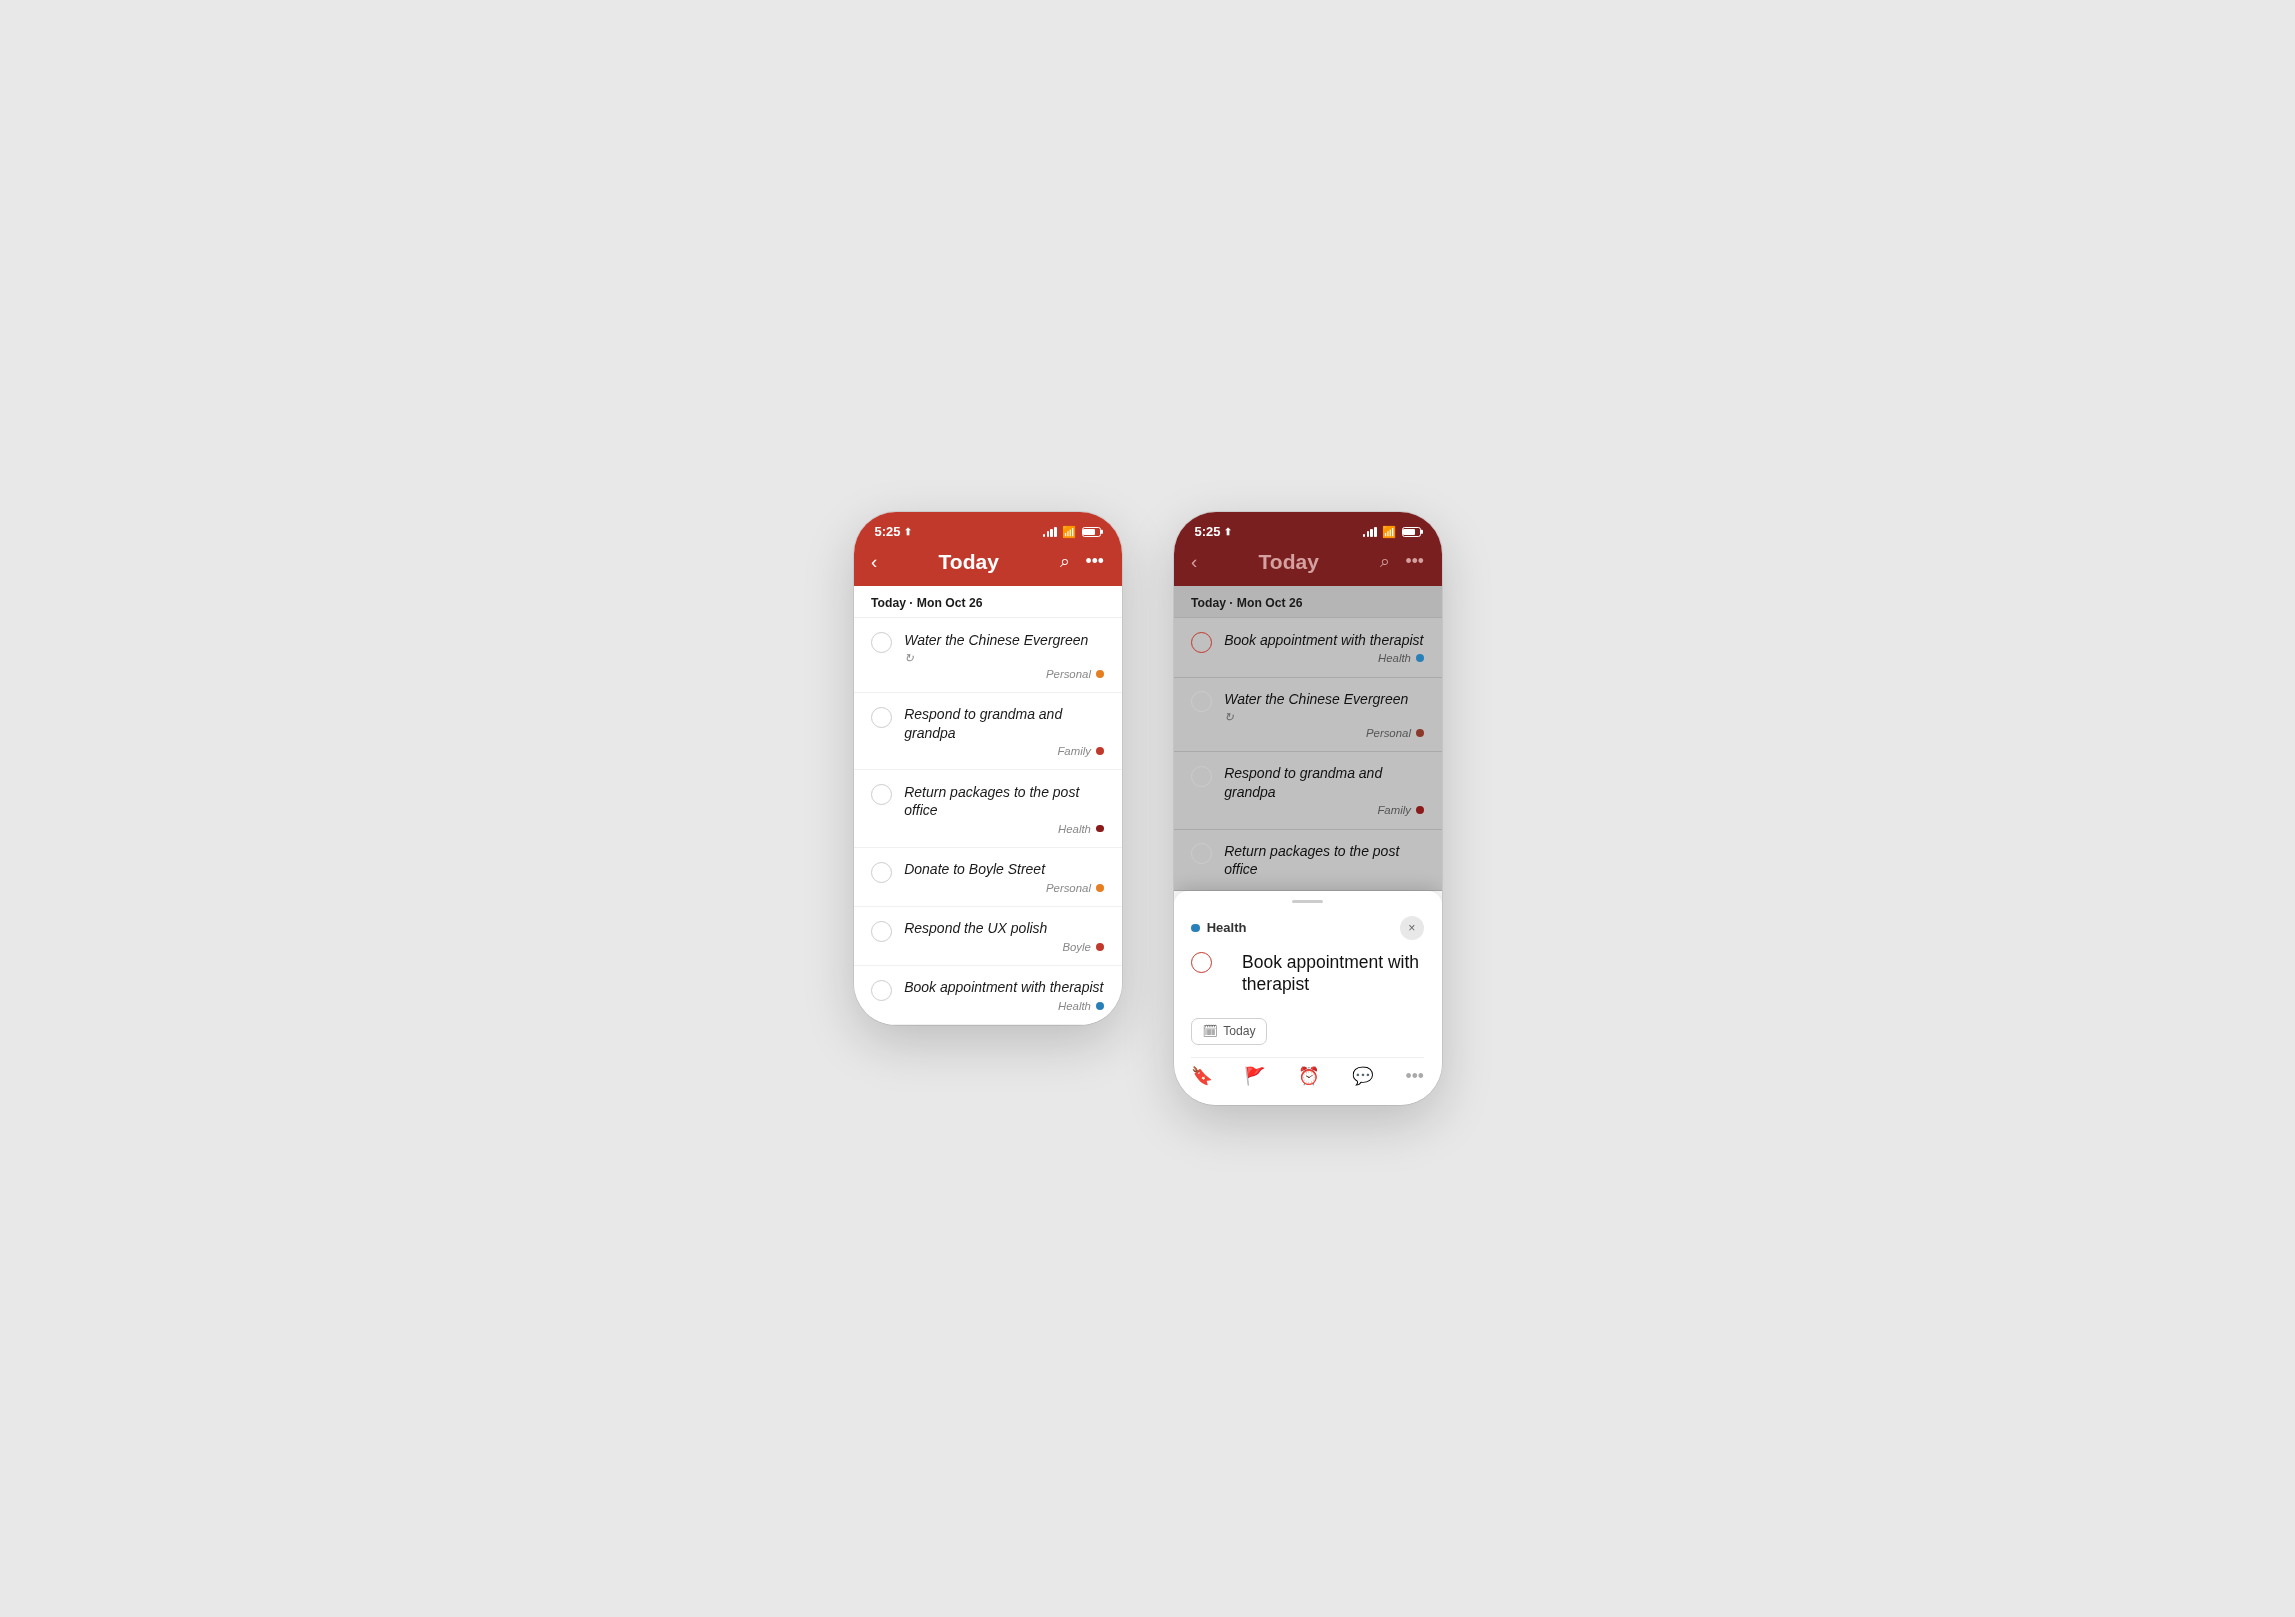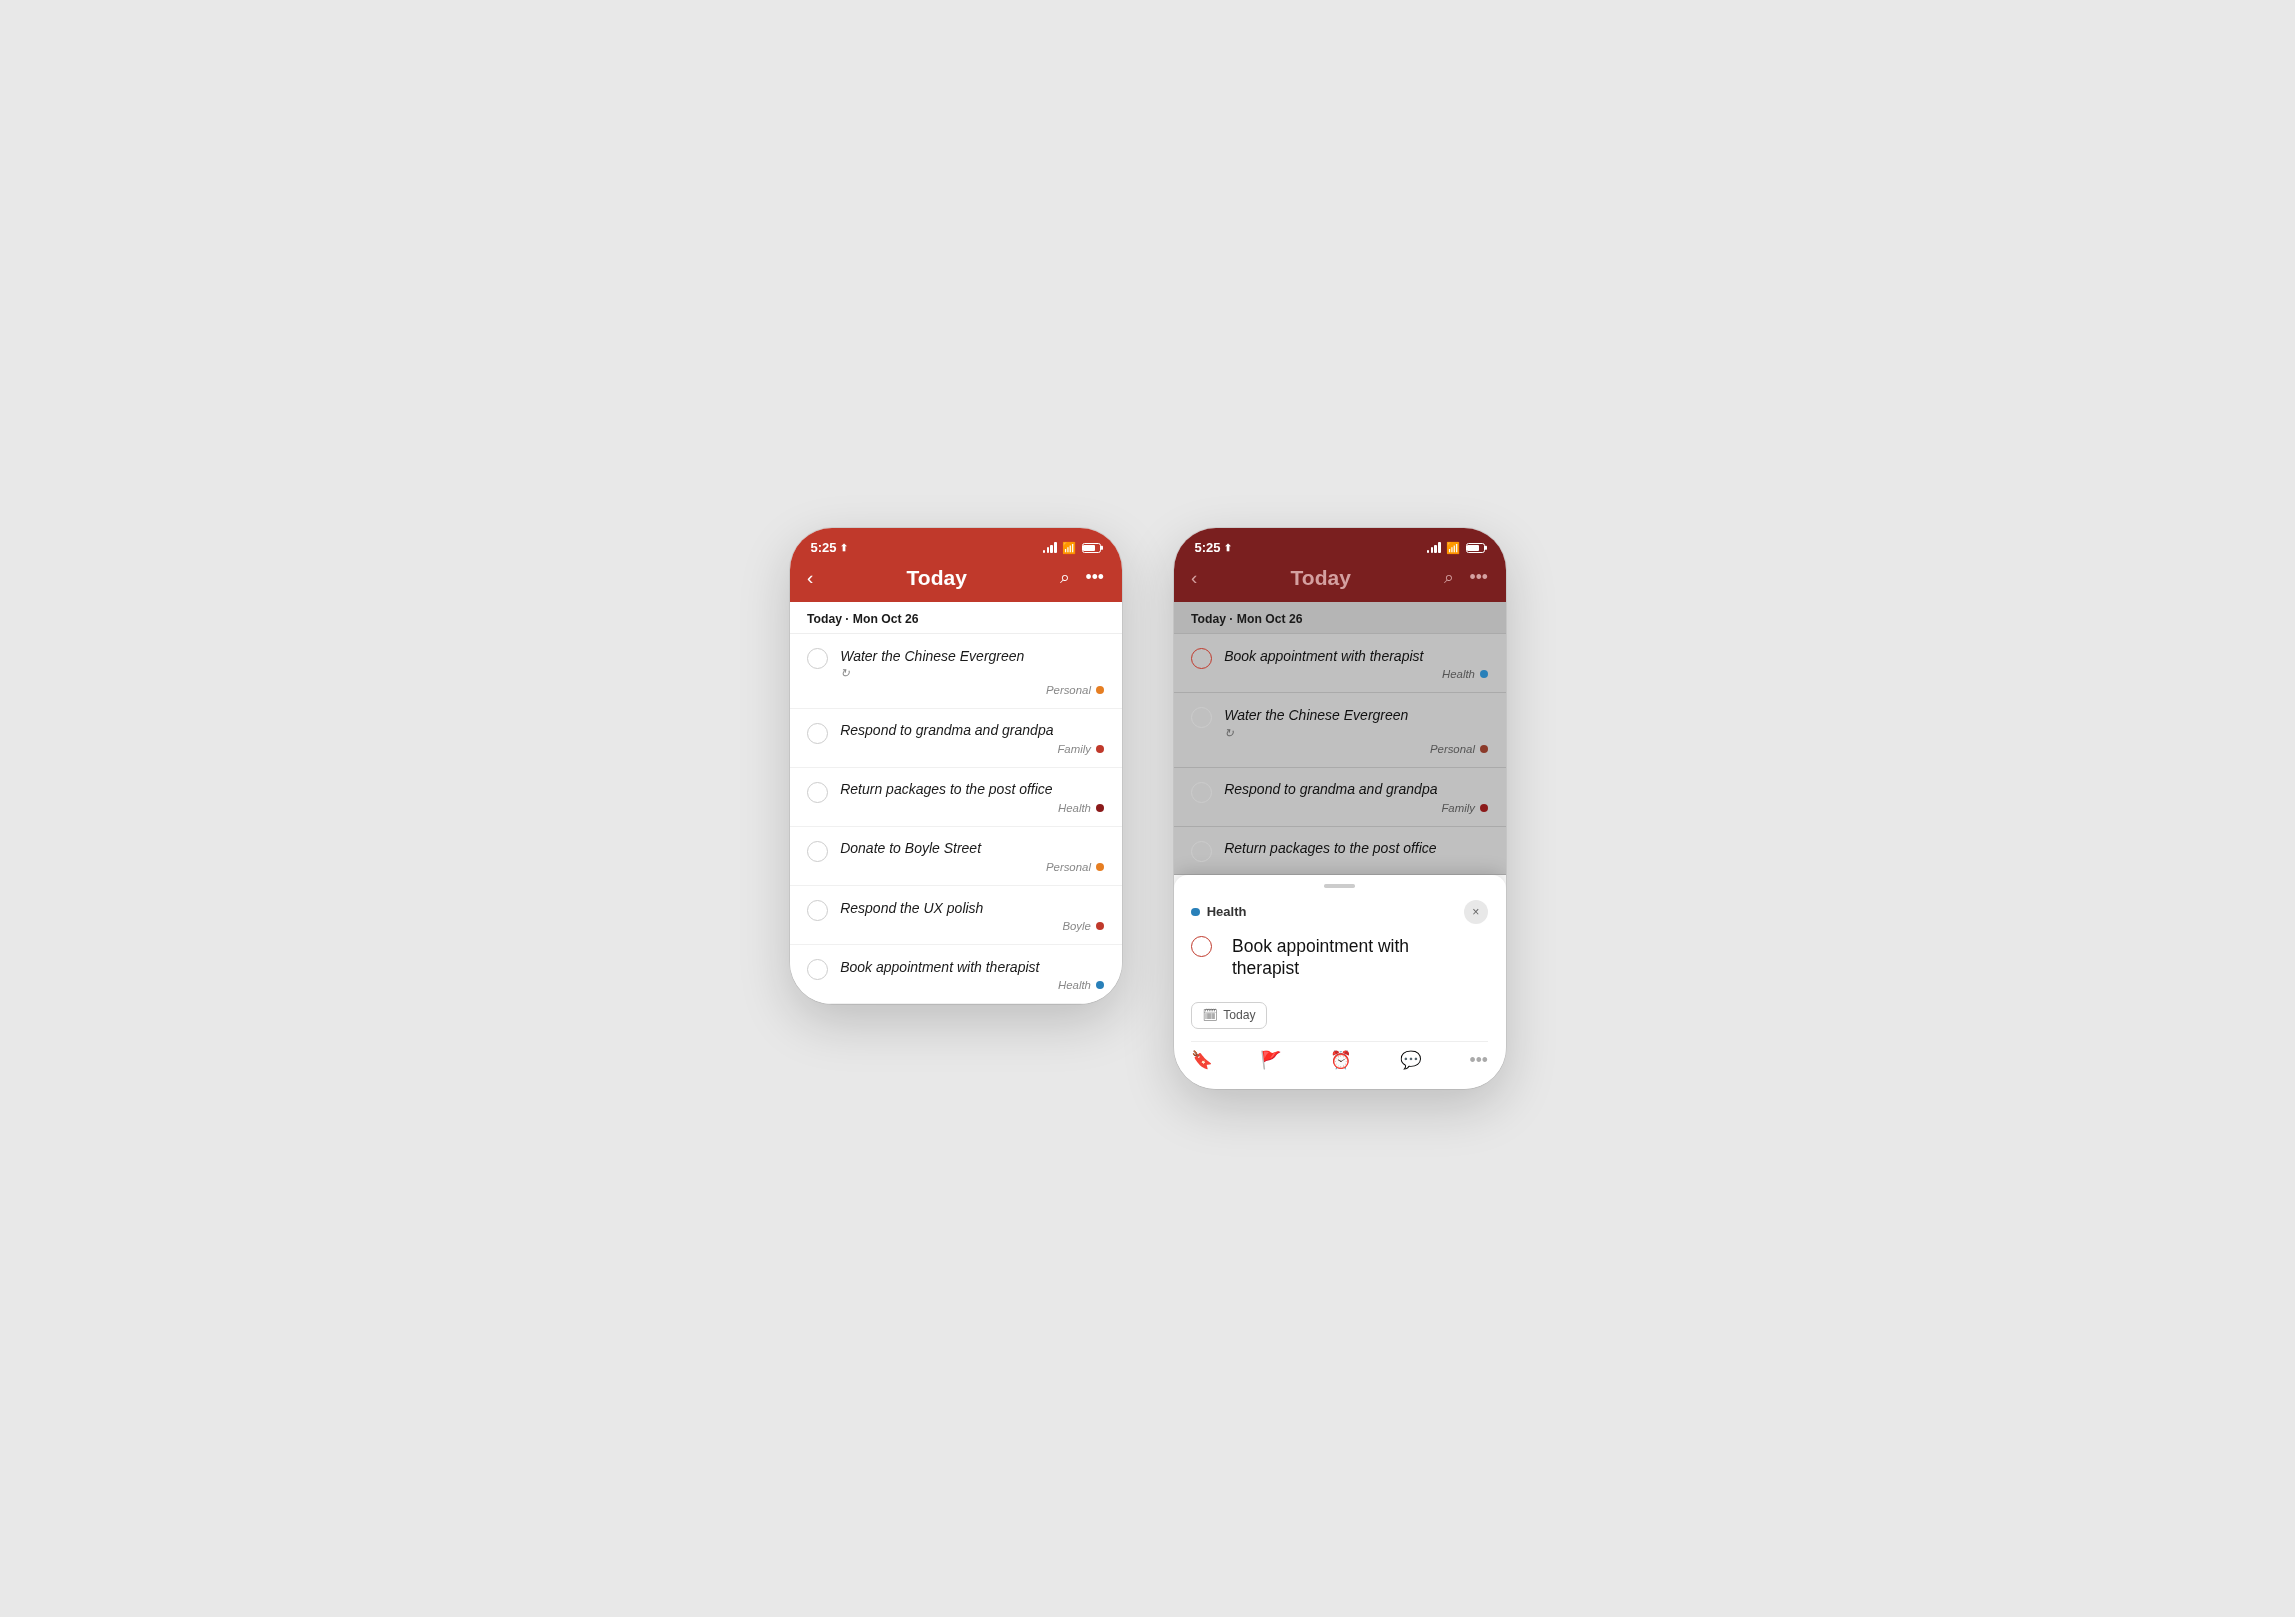--- a/index.html
+++ b/index.html
@@ -17,21 +17,21 @@
       gap: 52px;
       align-items: flex-start;
     }
 
     
     .phone {
       background: #fff;
       border-radius: 42px;
       box-shadow: 0 17.5px 52px rgba(0,0,0,0.18), 0 0 0 0.9px rgba(0,0,0,0.08);
       overflow: hidden;
-      width: 332px;
+      width: 268px;
     }
 
     
     .status-bar {
       background: #c0392b;
       display: flex;
       justify-content: space-between;
       align-items: center;
       padding: 12.2px 21px 7px;
       color: #fff;
@@ -253,21 +253,21 @@
       display: flex;
       align-items: center;
       justify-content: center;
       font-size: 12.2px;
       color: #666;
       cursor: pointer;
     }
     .sheet-task-row {
       display: flex;
       align-items: flex-start;
-      gap: 20px;
+      gap: 30px;
       margin-bottom: 22px;
     }
     .sheet-task-title {
       font-size: 17.5px;
       font-weight: 400;
       color: #111;
       line-height: 1.3;
     }
     .sheet-date-badge {
       display: inline-flex;

